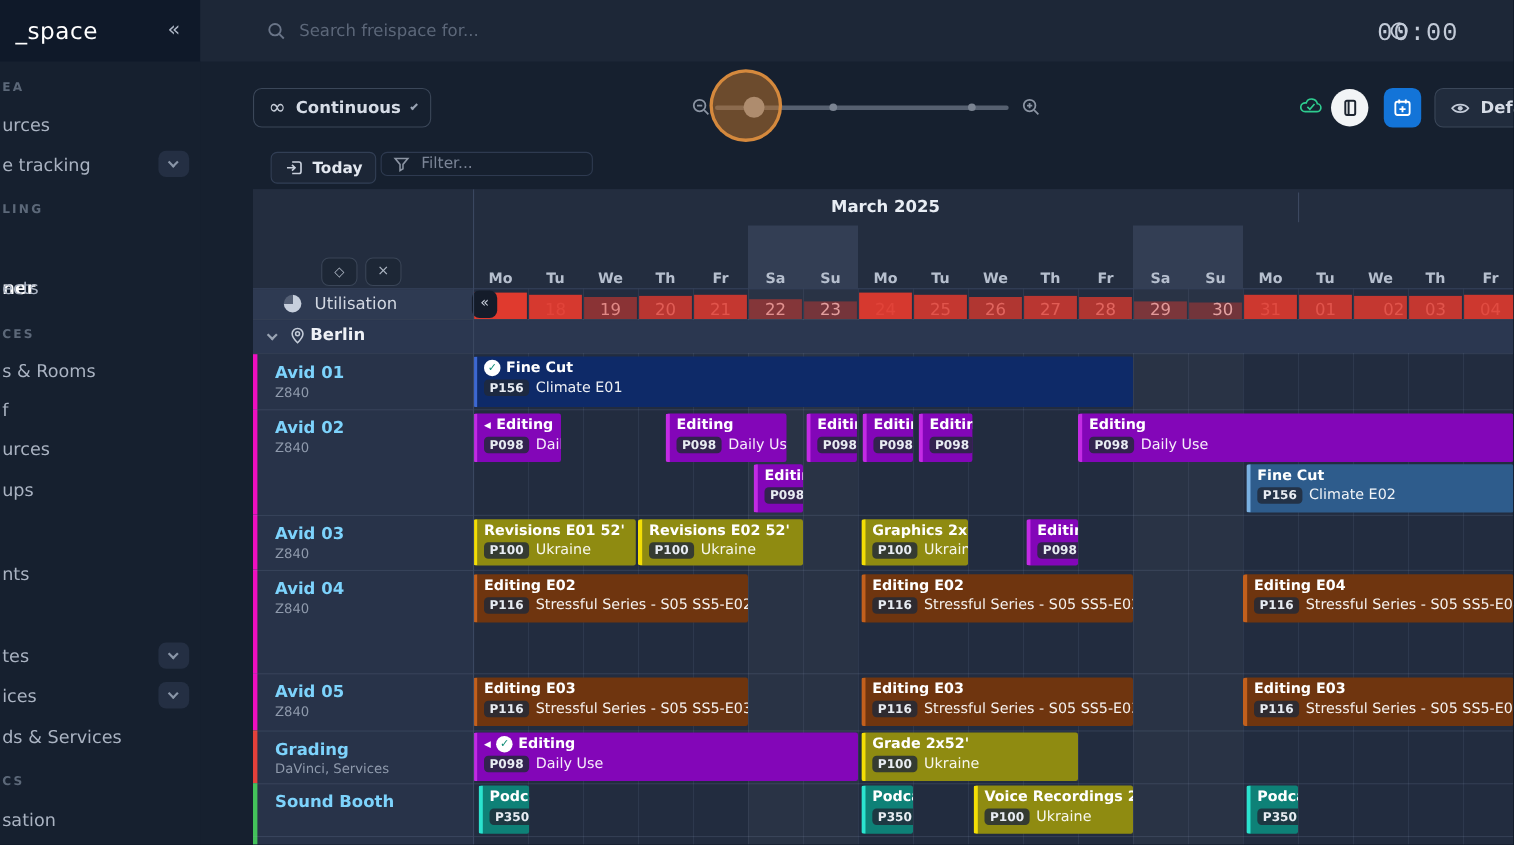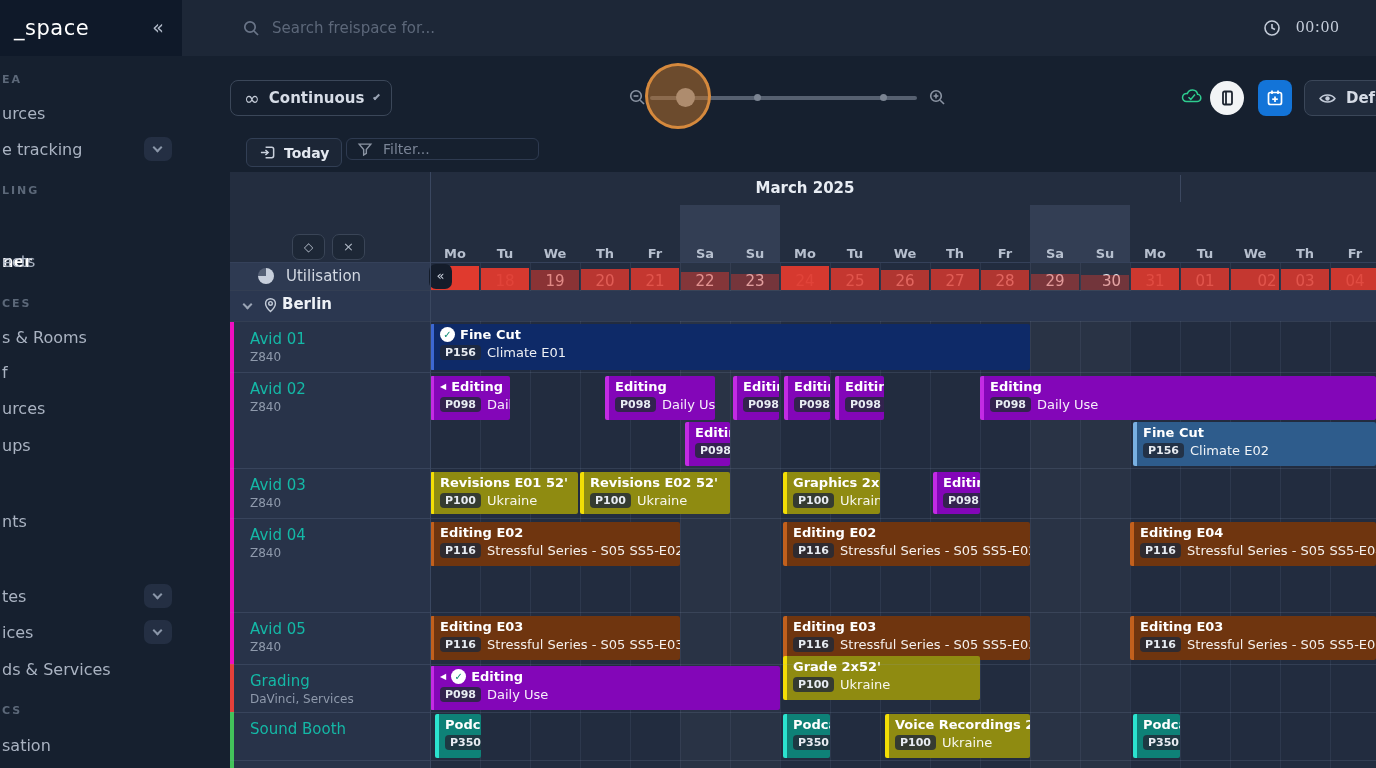--- a/index.html
+++ b/index.html
@@ -9,21 +9,21 @@
 
   
   #topbar{left:0;top:0;width:1376px;height:56px;background:#1d2737;}
   #logo-area{left:0;top:0;width:182px;height:56px;background:#0f1929;}
   #logo{left:14px;top:0;height:56px;line-height:56px;color:#fff;font-size:21px;font-weight:500;letter-spacing:.5px;}
   #collapse-btn{left:143px;top:0;width:30px;height:56px;line-height:54px;text-align:center;color:#aeb7c6;font-size:19px;cursor:pointer;}
   #search-icon{left:242px;top:19px;color:#6a7588;}
   #search-input{left:270px;top:13px;width:320px;height:30px;background:transparent;border:none;outline:none;color:#d0d7e2;font-size:15px;}
   #search-input::placeholder{color:#5c6779;}
   #clock-icon{left:1263px;top:19px;color:#c3cbd8;}
-  #clock-time{left:1296px;top:17px;font-family:Liberation Serif, serif;font-size:17px;color:#c3cbd8;letter-spacing:1px;}
+  #clock-time{left:1252px;top:17px;font-family:Liberation Mono, monospace;font-size:23px;color:#c3cbd8;letter-spacing:1px;}
 
   
   #sidebar{left:0;top:56px;width:182px;height:712px;background:#16202f;overflow:hidden;}
   .side-section{position:absolute;left:2px;color:#5c6879;font-size:11px;font-weight:700;letter-spacing:2px;}
   .side-item{position:absolute;left:2px;color:#aab3c2;font-size:16px;white-space:nowrap;cursor:pointer;}
   .side-item.active{color:#ffffff;font-weight:600;}
   .side-chev-btn{position:absolute;right:10px;width:28px;height:24px;border-radius:7px;background:#242f43;cursor:pointer;}
   .side-chev-btn .chev{position:absolute;left:10px;top:7px;color:#8a96a8;}
 
   
@@ -80,21 +80,21 @@
   #util-pill{left:199px;top:92px;width:23px;height:25px;background:#141c2a;border-radius:7px;color:#cfd6e2;font-size:13px;text-align:center;line-height:24px;cursor:pointer;}
   .util-bar{background:#e03a2e;}
   #group-row{left:0;top:119px;width:1146px;height:30px;background:#2b3750;cursor:pointer;}
   #group-chev{position:absolute;left:14px;top:10px;color:#9aa4b4;}
   #group-pin{position:absolute;left:32px;top:6px;color:#c3cbd8;}
   #group-name{position:absolute;left:52px;top:4px;color:#eef1f6;font-size:15px;font-weight:600;}
 
   
   .row-left{left:0;width:200px;background:#283349;cursor:pointer;}
   .row-stripe{position:absolute;left:0;top:0;width:4px;height:100%;}
-  .row-name{position:absolute;left:20px;top:8px;color:#14b8a6;font-size:15px;font-weight:400;white-space:nowrap;}
+  .row-name{position:absolute;left:20px;top:8px;color:#7dd3fc;font-size:15px;font-weight:700;white-space:nowrap;}
   .row-sub{position:absolute;left:20px;top:28px;color:#8f9aac;font-size:12px;white-space:nowrap;}
 
   
   .block{border-radius:2px;overflow:hidden;cursor:pointer;}
   .b-line1{display:flex;align-items:center;gap:5px;padding:3px 6px 0 6px;white-space:nowrap;}
   .b-line2{display:flex;align-items:center;gap:6px;padding:3px 6px 0 6px;white-space:nowrap;}
   .b-title{color:#fff;font-size:13px;font-weight:600;}
   .b-sub{color:rgba(255,255,255,.93);font-size:13px;}
   .badge{background:rgba(33,42,56,.82);color:#e8ecf2;font-size:11px;font-weight:600;padding:1px 5px;border-radius:4px;flex:none;}
   .chk{flex:none;width:15px;height:15px;border-radius:50%;background:#fff;color:#0d8a74;font-size:10px;font-weight:700;line-height:15px;text-align:center;}
@@ -587,21 +587,21 @@
           <div class="b-line1">
             <div class="cont">◀</div>
             <div class="chk">✓</div>
             <div class="b-title">Editing</div>
           </div>
           <div class="b-line2">
             <div class="badge">P098</div>
             <div class="b-sub">Daily Use</div>
           </div>
         </div>
-        <div class="abs block" style="left: 553px; top: 484px; width: 197px; height: 44px; background: rgb(143, 139, 17); border-left: 4px solid rgb(243, 222, 5); position: absolute;">
+        <div class="abs block" style="left: 553px; top: 494px; width: 197px; height: 44px; background: rgb(143, 139, 17); border-left: 4px solid rgb(243, 222, 5); position: absolute;">
           <div class="b-line1">
             <div class="b-title">Grade 2x52'</div>
           </div>
           <div class="b-line2">
             <div class="badge">P100</div>
             <div class="b-sub">Ukraine</div>
           </div>
         </div>
         <div class="abs row-left" style="top: 540px; height: 48px; position: absolute;">
           <div class="row-stripe" style="background: rgb(67, 194, 90);"></div>

